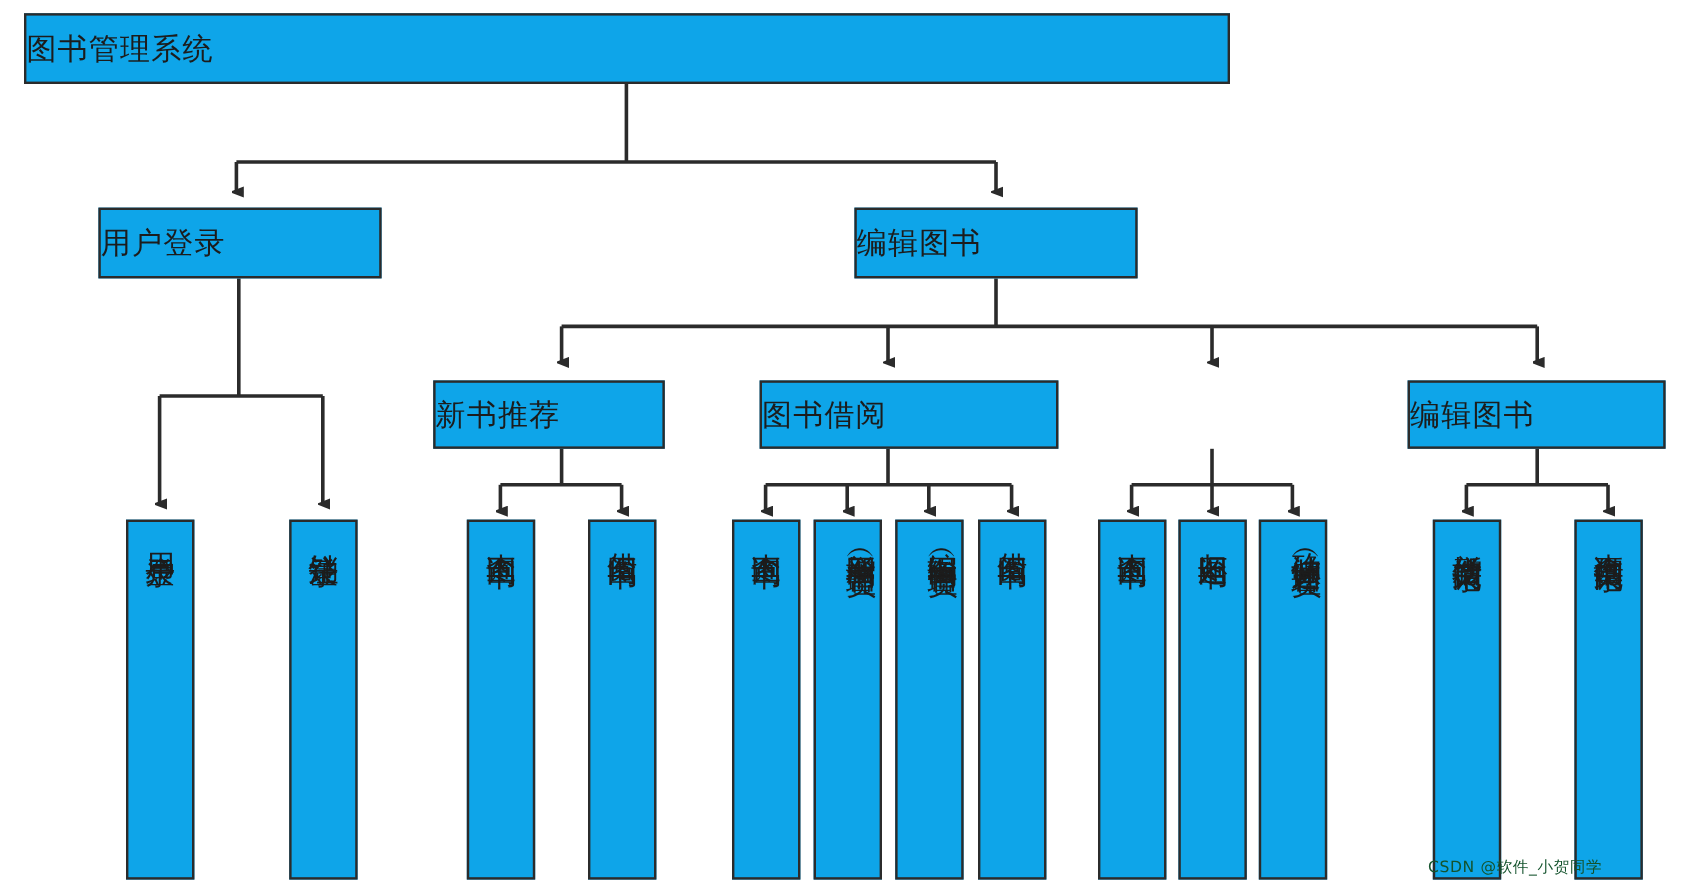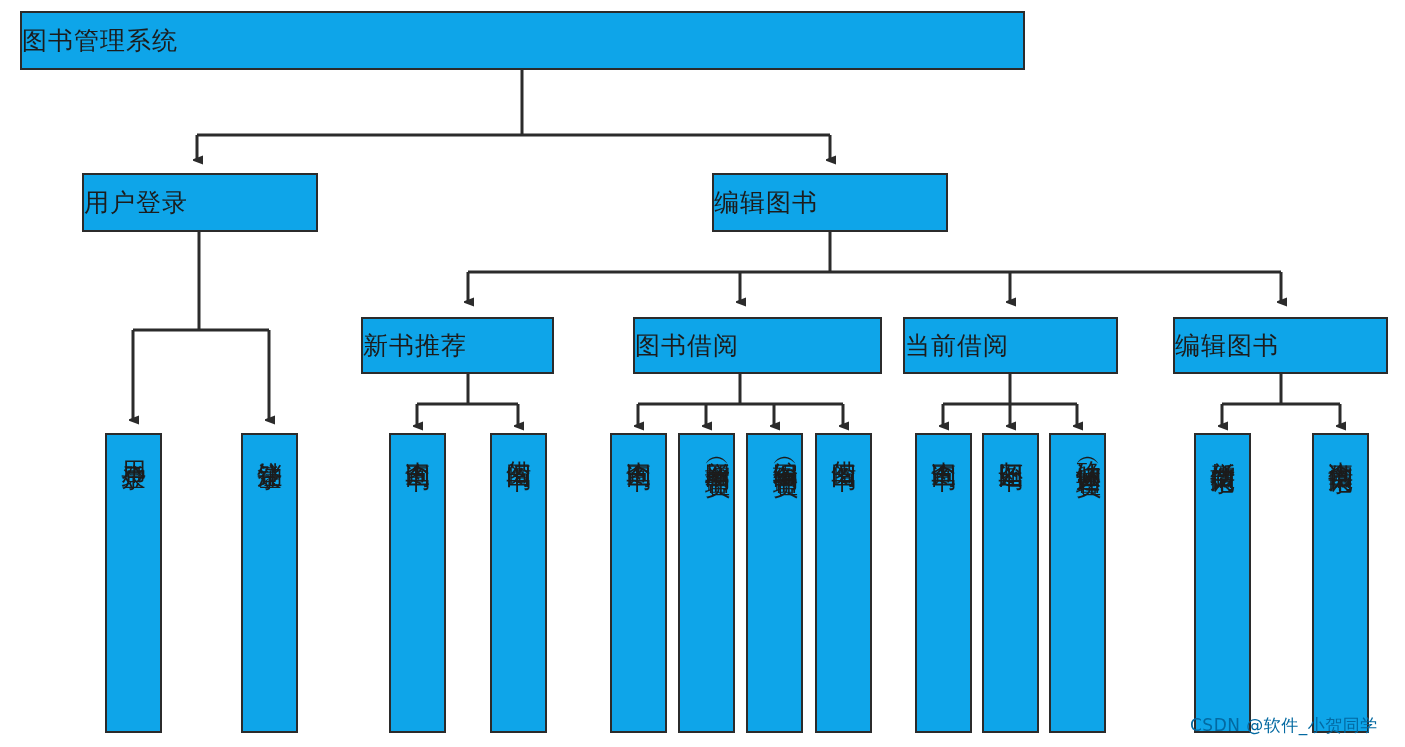--- a/index.html
+++ b/index.html
@@ -51,22 +51,22 @@
   }
   .node.vert.topalign {
     align-items: flex-start;
   }
   .label {
     display: block;
     white-space: nowrap;
   }
   .watermark {
     position: absolute;
-    font-size: 17px;
-    color: #0369a1;
+    font-size: 13px;
+    color: #14532d;
     letter-spacing: 0.5px;
     white-space: nowrap;
     font-family: "DejaVu Sans", "Liberation Sans", sans-serif;
   }
 </style>
 </head>
 <body>
 
 <div id="canvas">
 
@@ -130,23 +130,20 @@
   <div class="node horiz" style="left:712px; top:173px; width:236px; height:59px;">
     <span class="label">编辑图书</span>
   </div>
 
   <div class="node horiz" style="left:361px; top:317px; width:193px; height:57px;">
     <span class="label">新书推荐</span>
   </div>
   <div class="node horiz" style="left:633px; top:317px; width:249px; height:57px;">
     <span class="label">图书借阅</span>
   </div>
-  <div class="node horiz" style="left:903px; top:317px; width:215px; height:57px;">
-    <span class="label">当前借阅</span>
-  </div>
   <div class="node horiz" style="left:1173px; top:317px; width:215px; height:57px;">
     <span class="label">编辑图书</span>
   </div>
 
   <div class="node vert" style="left:105px; top:433px; width:57px; height:300px;">
     <span class="label">用户登录</span>
   </div>
   <div class="node vert" style="left:241px; top:433px; width:57px; height:300px;">
     <span class="label">注销登录</span>
   </div>

